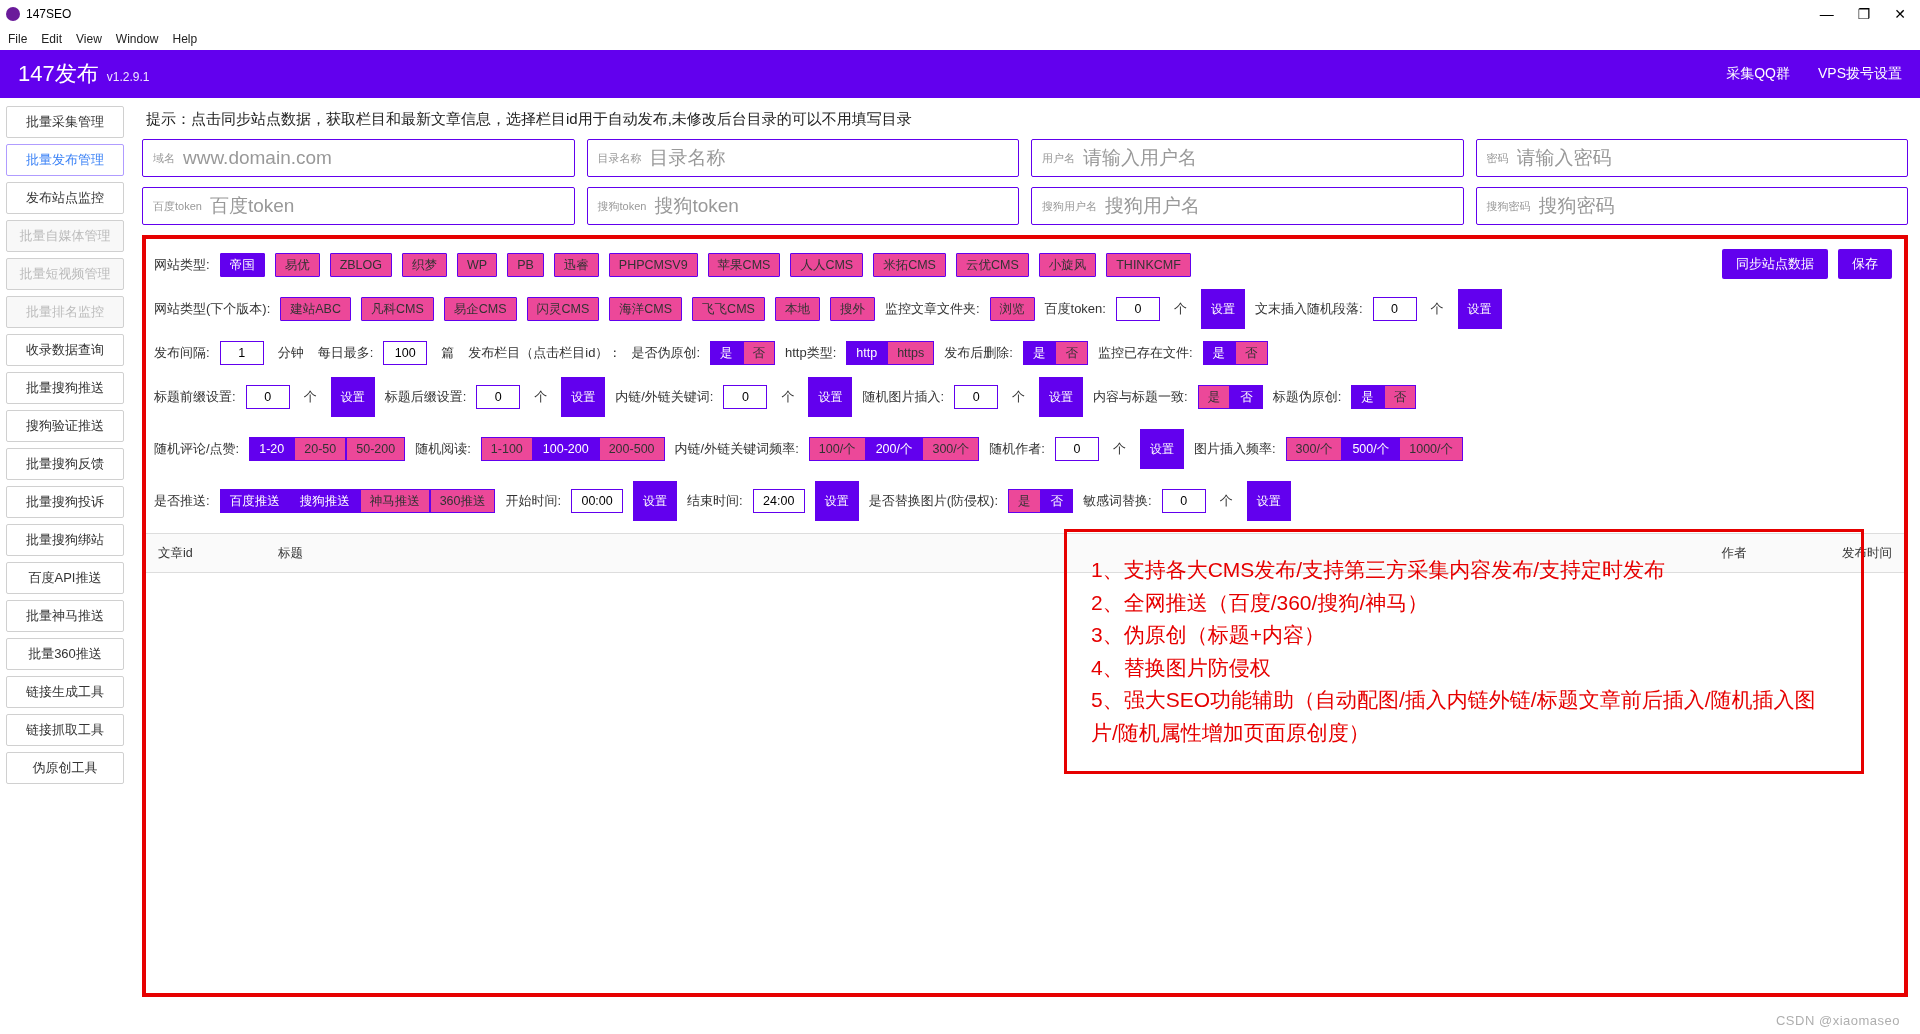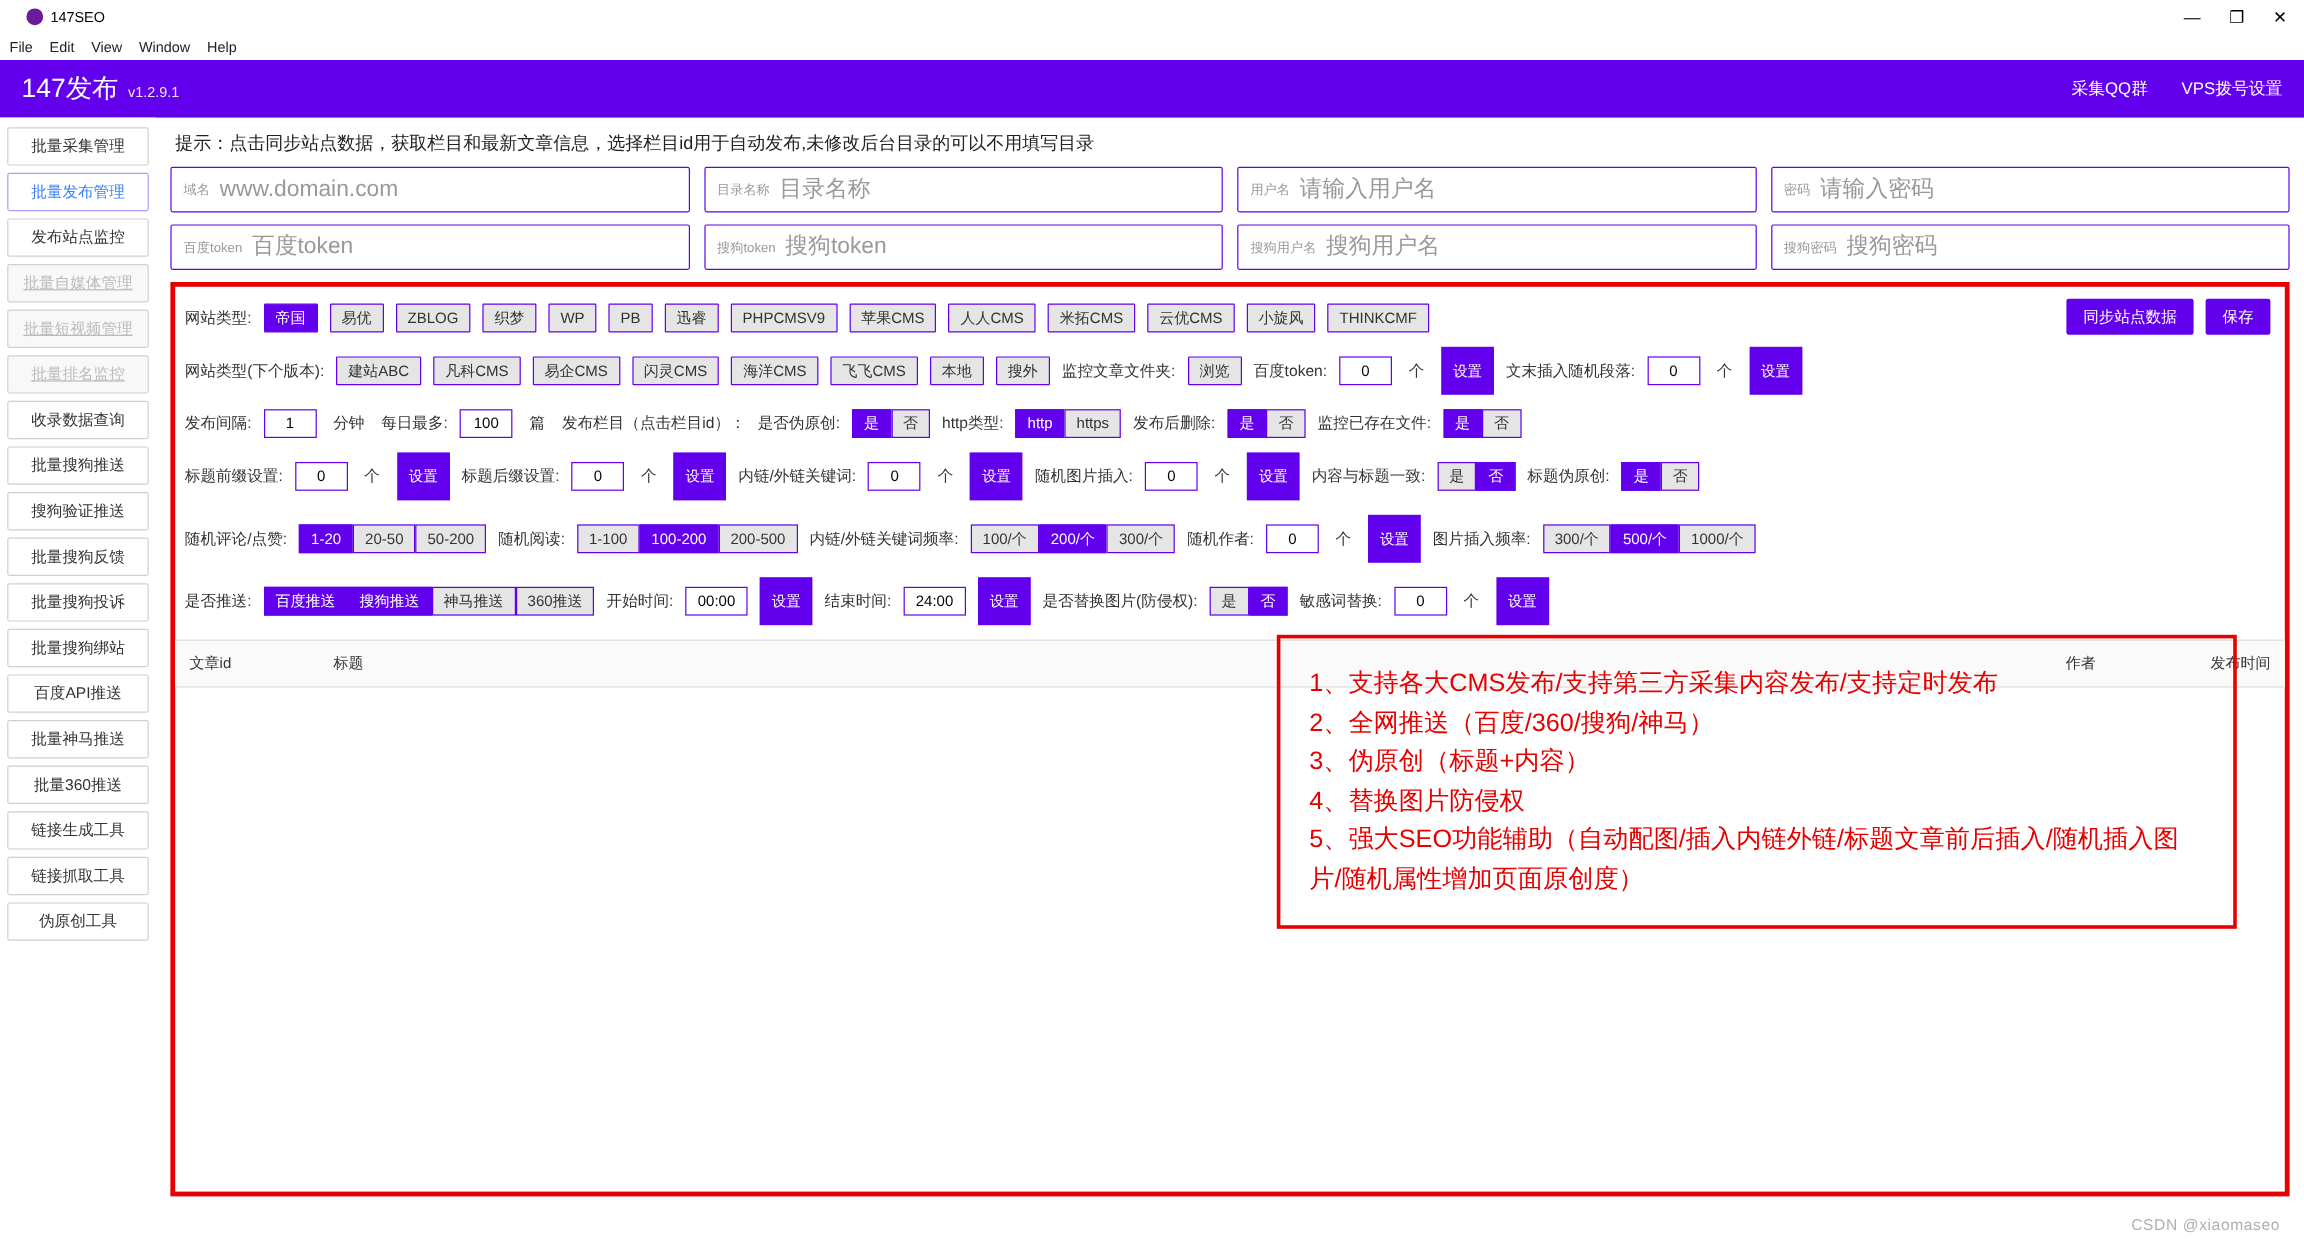--- a/index.html
+++ b/index.html
@@ -1,45 +1,45 @@
 <!DOCTYPE html>
 <html><head>
 <meta charset="utf-8">
 <style>
 * { box-sizing: border-box; margin: 0; padding: 0; font-family: "Microsoft YaHei", sans-serif; }
 body { width: 1920px; height: 1034px; background: #fff; overflow: hidden; font-size: 12px; }
 .titlebar { height: 28px; display: flex; align-items: center; padding: 0 6px; justify-content: space-between; }
-.titlebar-left { display:flex; align-items:center; gap:6px;margin-left:16px; }
+.titlebar-left { display:flex; align-items:center; gap:6px; }
 .app-icon { width:14px; height:14px; border-radius:50%; background:#6a1b9a; display:inline-block; }
 .win-controls { display:flex; gap:24px; font-size:14px; padding-right:8px; }
 .win-controls span { cursor:pointer; }
 .menubar { height:22px; display:flex; align-items:center; gap:14px; padding:0 8px; font-size:12px; color:#222; }
 .menubar span { cursor:pointer; }
 .header { height:48px; background:#6200ee; color:#fff; display:flex; align-items:center; justify-content:space-between; padding:0 18px; }
 .header-title { font-size:22px; font-weight:500; display:flex; align-items:baseline; gap:8px; }
 .header-title .ver { font-size:12px; font-weight:400; opacity:.9; }
 .header-links { display:flex; gap:28px; font-size:14px; }
 .header-links span { cursor:pointer; }
 .mainrow { display:flex; height:calc(1034px - 28px - 22px - 48px); }
 .sidebar { width:130px; padding:8px 6px; display:flex; flex-direction:column; gap:6px; background:#fff; }
 .sidebar .item { border:1px solid #d0d0d0; border-radius:2px; height:32px; display:flex; align-items:center; justify-content:center; font-size:13px; color:#333; cursor:pointer; background:#fff; }
 .sidebar .item.active { color:#3b82f6; border-color:#b09cff; }
-.sidebar .item.disabled { color:#bbb; background:#f8f8f8;text-decoration:underline; }
+.sidebar .item.disabled { color:#bbb; background:#f8f8f8; }
 .content { flex:1; padding:8px 12px 6px 12px; overflow:hidden; position:relative; }
 .hint-row { font-size:15px; color:#222; padding:4px 0 10px 4px; }
 .input-row { display:flex; gap:12px; margin-bottom:10px; }
 .labeled-input { border:1px solid #6200ee; border-radius:2px; height:38px; display:flex; align-items:center; padding:0 10px; flex:1; gap:8px; }
 .labeled-input .pre { font-size:11px; color:#999; white-space:nowrap; }
 .labeled-input input { border:none; outline:none; font-size:19px; color:#333; flex:1; background:transparent; }
 .labeled-input input::placeholder { color:#999; }
 .red-box { border:4px solid #e60000; padding:8px 0 4px 0; position:relative; height: calc(100% - 160px); }
 .settings-area { padding:0 6px; }
 .setting-line { display:flex; align-items:center; gap:10px; padding:6px 2px; flex-wrap:wrap; font-size:13px; color:#333; }
 .setting-line .lbl { white-space:nowrap; }
-.tagbtn { border:1px solid #6200ee; color:#333; background:#e5e5e5; padding:2px 9px; height:24px; display:flex; align-items:center; cursor:pointer; font-size:12.5px; border-radius:1px; }
+.tagbtn { border:1px solid #6200ee; color:#333; background:#ec4899; padding:2px 9px; height:24px; display:flex; align-items:center; cursor:pointer; font-size:12.5px; border-radius:1px; }
 .tagbtn.active { background:#6200ee; color:#fff; }
 .pill-group { display:flex; }
 .pill-group .tagbtn { border-radius:0; }
 .mini-input { width:44px; height:24px; border:1px solid #6200ee; text-align:center; font-size:12.5px; outline:none; }
 .unit { padding:0 4px; }
 .act-btn { background:#6200ee; color:#fff; border:none; height:40px; padding:0 10px; cursor:pointer; font-size:12px; }
 .right-actions { position:absolute; right:12px; top:10px; display:flex; gap:10px; }
 .right-actions button { background:#6200ee; color:#fff; border:none; height:30px; padding:0 14px; cursor:pointer; font-size:13px; border-radius:2px; }
 .tables-row { display:flex; margin-top:6px; height: calc(100% - 240px); }
 .tbl { flex:1; }

